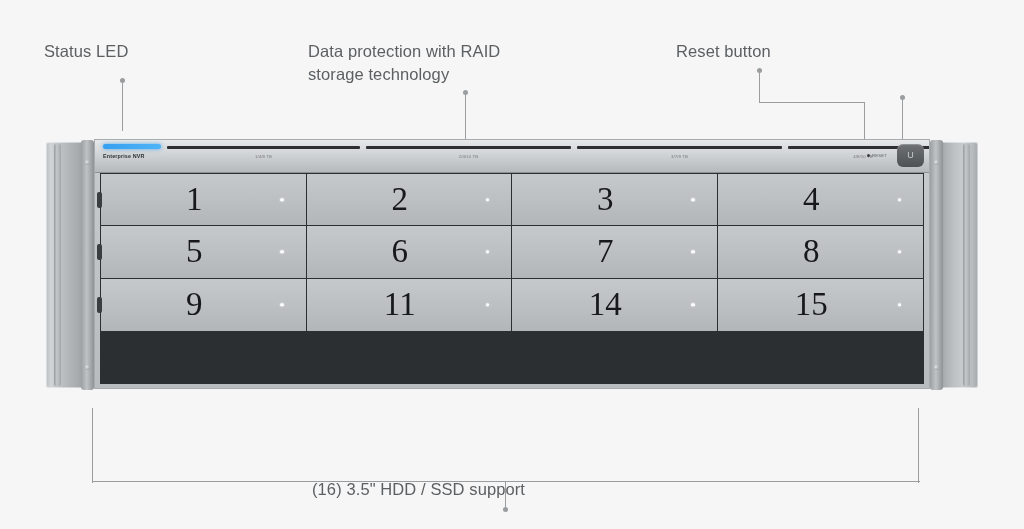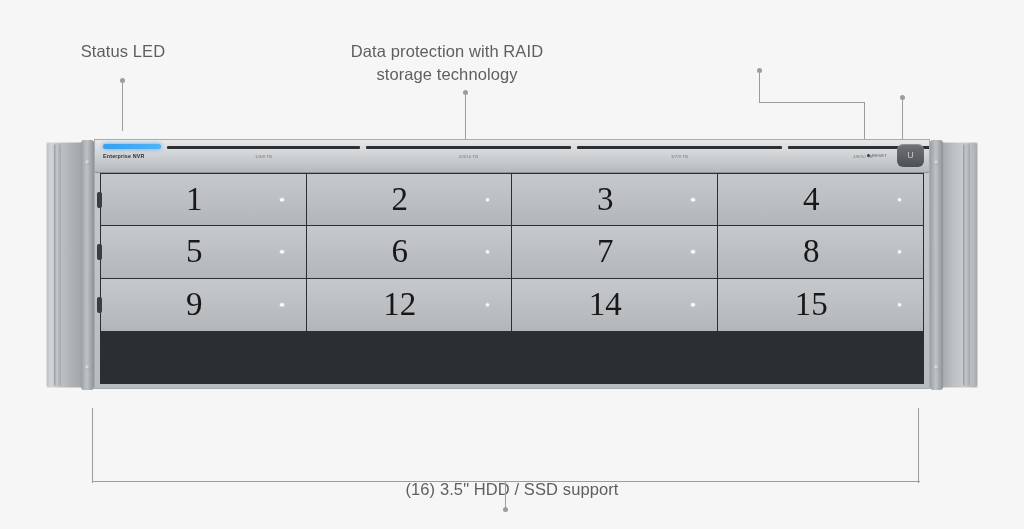--- a/index.html
+++ b/index.html
@@ -22,21 +22,20 @@
     background: #f6f6f6;
   }
 
   
   .callout {
     position: absolute;
     color: #5d6063;
     font-size: 16.5px;
     line-height: 23px;
     letter-spacing: 0.1px;
-    text-align: center;
     white-space: pre-line;
   }
   .callout-status   { left: 44px;  top: 40px; width: 158px; }
   .callout-raid     { left: 308px; top: 40px; width: 278px; }
   .callout-reset    { left: 676px; top: 40px; width: 162px; }
   .callout-bezel    { left: 824px; top: 40px; width: 164px; }
   .callout-bottom   { left: 312px; top: 478px; width: 400px; }
 
   
   .leader {
@@ -300,20 +299,21 @@
   }
 </style>
 </head>
 <body>
 
 <div class="stage">
 
   <div class="callout callout-status">Status LED</div>
   <div class="callout callout-raid">Data protection with RAID
 storage technology</div>
+  <div class="callout callout-reset">Reset button</div>
   <div class="callout callout-bottom">(16) 3.5" HDD / SSD support</div>
 
   <div class="dot ld-status-dot"></div>
   <div class="leader vline ld-status-v"></div>
 
   <div class="dot ld-raid-dot"></div>
   <div class="leader vline ld-raid-v"></div>
 
   <div class="dot ld-reset-dot"></div>
   <div class="leader vline ld-reset-v1"></div>
@@ -407,21 +407,21 @@
           <div class="bay">
             <div class="bay-num">8</div>
             <div class="bay-led"></div>
           </div>
           <div class="bay">
             <div class="bay-latch"></div>
             <div class="bay-num">9</div>
             <div class="bay-led"></div>
           </div>
           <div class="bay">
-            <div class="bay-num">12</div>
+            <div class="bay-num">11</div>
             <div class="bay-led"></div>
           </div>
           <div class="bay">
             <div class="bay-num">14</div>
             <div class="bay-led"></div>
           </div>
           <div class="bay">
             <div class="bay-num">15</div>
             <div class="bay-led"></div>
           </div>

